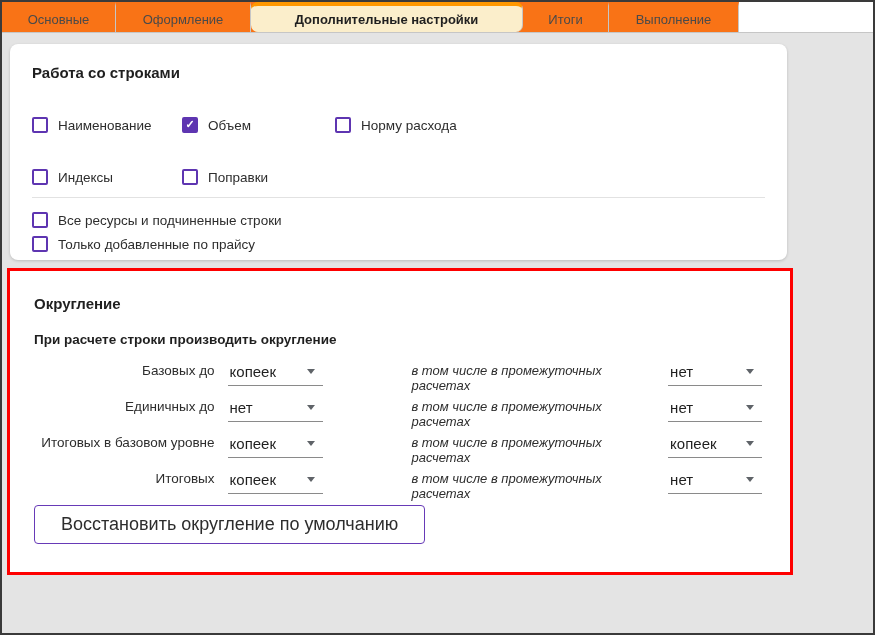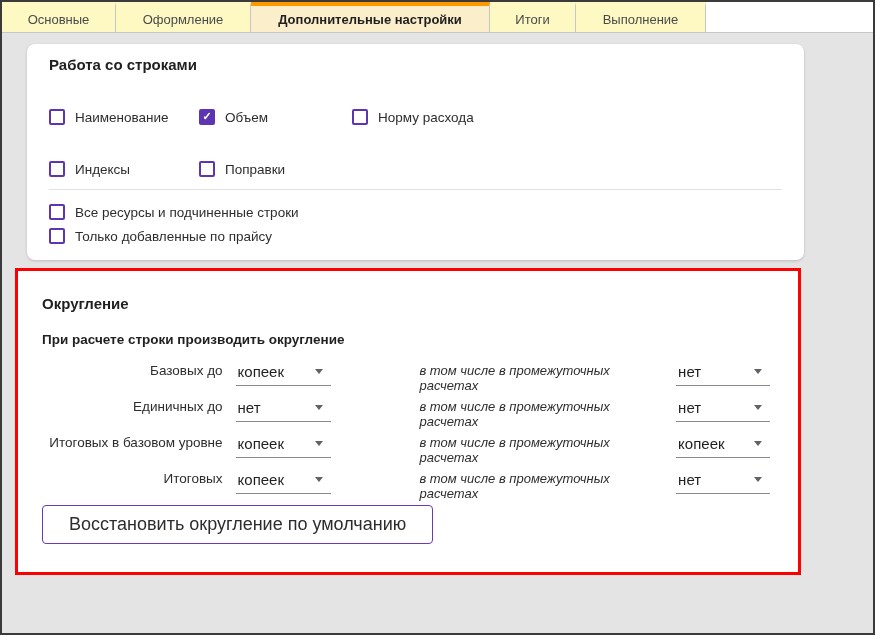--- a/index.html
+++ b/index.html
@@ -8,52 +8,52 @@
     position: relative;
     font-family: "Liberation Sans", sans-serif;
     background: #e4e4e4;
     border: 2px solid #3a3a3a;
     overflow: hidden;
   }
 
   
   .tabbar {
     position: absolute; left: 0; top: 0; right: 0; height: 31px;
-    background: #fef9c3;
+    background: #f97316;
     border-bottom: 1px solid #c6c6c6;
     display: flex;
   }
   .tab {
     height: 100%;
     display: flex; align-items: center; justify-content: center;
     font-size: 13px; color: #4a4a4a;
     border-right: 1px solid #c6c6c6;
     border-top: 4px solid transparent;
     cursor: default;
     white-space: nowrap;
   }
   .tab.active {
     background: #fbeecb;
     border-top: 4px solid #ff9800;
     font-weight: bold;
     color: #1f1f1f;
   }
   .tab-fill { flex: 1; background: #ffffff; }
-  .t0 { width: 114px; } .t1 { width: 135px; } .t2 { width: 239px; }
+  .t0 { width: 114px; } .t1 { width: 135px; } .t2 { width: 272px; border-radius: 7px; }
   .t3 { width: 86px; }  .t4 { width: 130px; }
 
   
   .panel-rows {
-    position: absolute; left: 25px; top: 42px; width: 777px; height: 216px;
+    position: absolute; left: 8px; top: 42px; width: 777px; height: 216px;
     background: #ffffff; border-radius: 8px;
     box-shadow: 0 1px 3px rgba(0,0,0,0.18);
-    padding: 12px 22px;
+    padding: 20px 22px;
   }
   .panel-rounding {
-    position: absolute; left: 13px; top: 266px; width: 786px; height: 307px;
+    position: absolute; left: 5px; top: 266px; width: 786px; height: 307px;
     background: #ffffff;
     border: 3px solid #fe0000;
     padding: 24px 28px 0 24px;
   }
   .panel-title { font-size: 15px; font-weight: bold; color: #1f1f1f; margin-bottom: 20px; }
   .panel-subtitle { font-size: 13.5px; font-weight: bold; color: #1f1f1f; margin-bottom: 14px; }
 
   
   .cb-grid-row { display: flex; margin-bottom: 7px; margin-top: 36px; }
   .cb-item { display: flex; align-items: center; }

